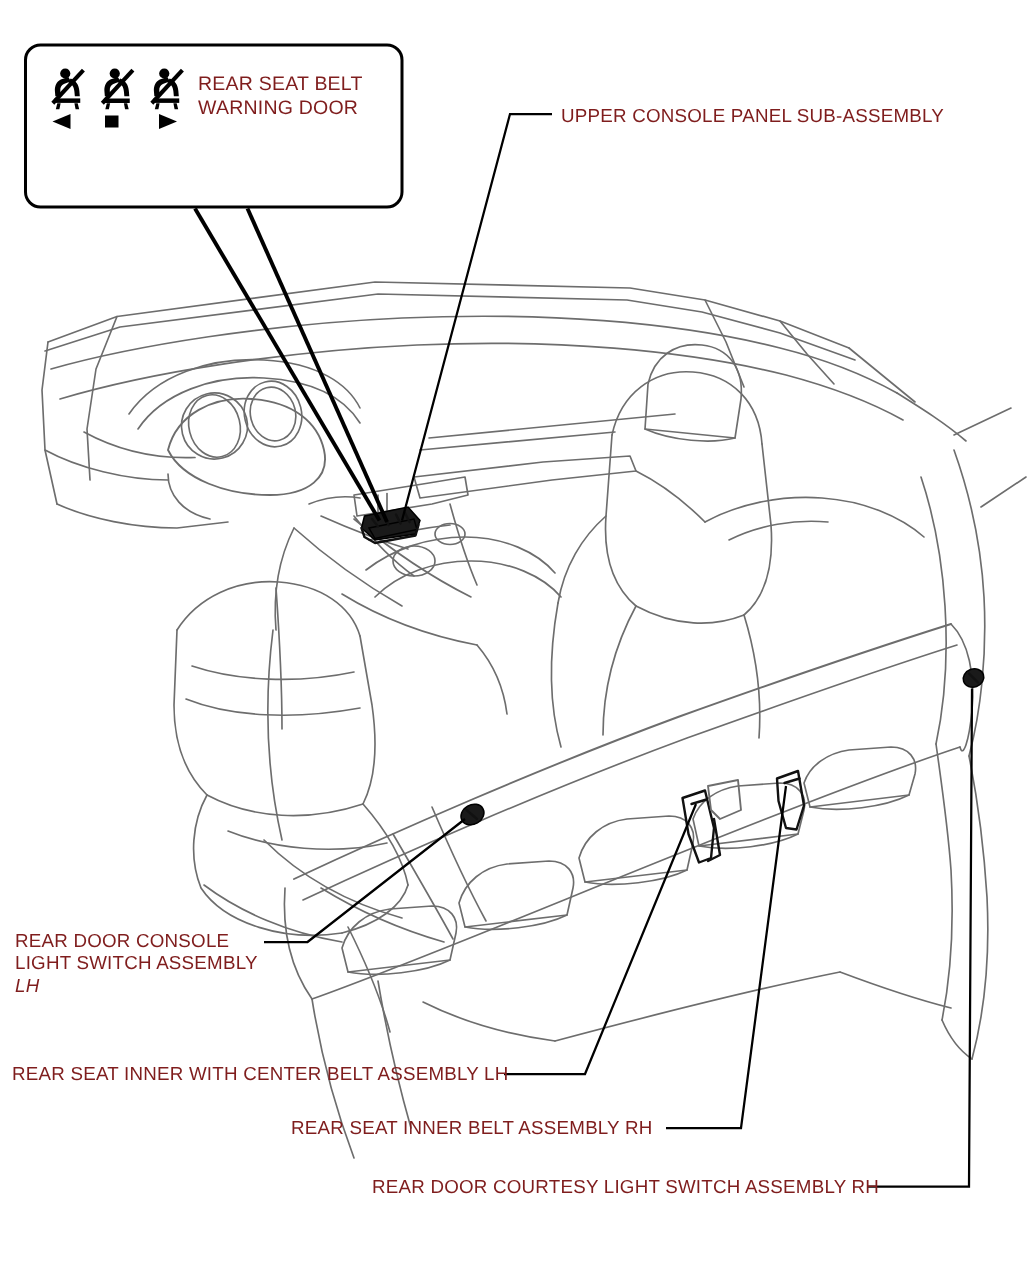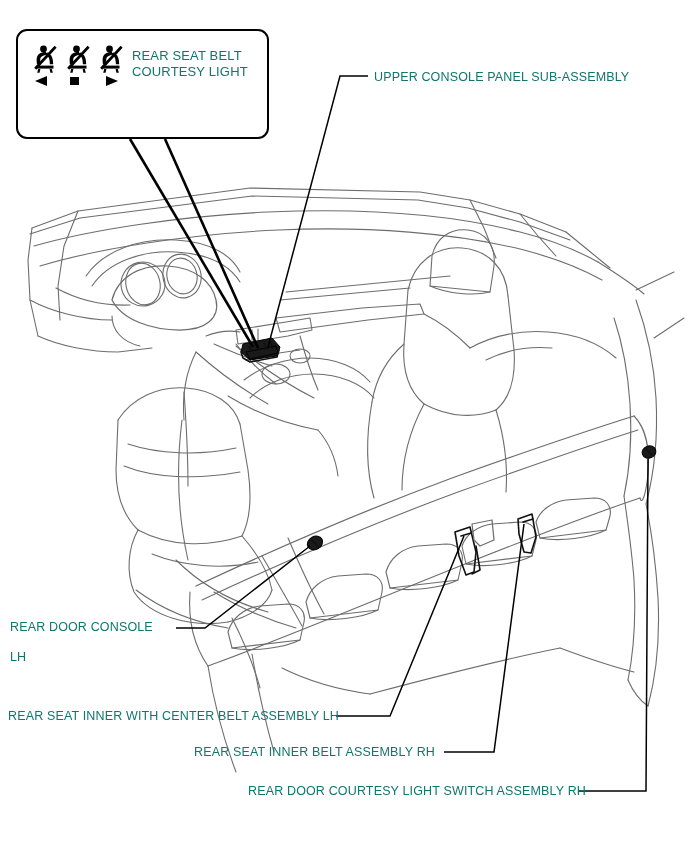--- a/index.html
+++ b/index.html
@@ -23,21 +23,21 @@
     left: 0;
     top: 0;
     width: 688px;
     height: 852px;
   }
   .lbl {
     position: absolute;
     font-family: "Liberation Sans", sans-serif;
     font-size: 12.5px;
     line-height: 15.5px;
-    color: #0f766e;
+    color: #7f1d1d;
     letter-spacing: 0.15px;
     white-space: pre;
   }
   .lbl-box {
     font-size: 13px;
     line-height: 16.5px;
   }
   #callout-box {
     position: absolute;
     left: 16px;
@@ -323,26 +323,27 @@
           <path d="M2.2 23.8 L22.6 1.8 L24.6 3.7 L4.2 25.8 Z"></path>
         </g>
       </svg>
       <svg class="icon-mark" viewBox="0 0 26 12">
         <polygon points="20,6 8,1 8,11" fill="#000000"></polygon>
       </svg>
     </div>
   </div>
 
   <div class="lbl lbl-box" style="left:132px; top:48px;">REAR SEAT BELT</div>
-  <div class="lbl lbl-box" style="left:132px; top:64px;">COURTESY LIGHT</div>
+  <div class="lbl lbl-box" style="left:132px; top:64px;">WARNING DOOR</div>
 
   <div class="lbl" style="left:374px; top:70px;text-align:center;">UPPER CONSOLE PANEL SUB-ASSEMBLY</div>
 
   <div class="lbl" style="left:10px; top:620px;">REAR DOOR CONSOLE</div>
-  <div class="lbl" style="left:10px; top:650px;">LH</div>
+  <div class="lbl" style="left:10px; top:635px;">LIGHT SWITCH ASSEMBLY</div>
+  <div class="lbl" style="left:10px; top:650px;font-style:italic;">LH</div>
 
   <div class="lbl" style="left:8px; top:709px;">REAR SEAT INNER WITH CENTER BELT ASSEMBLY LH</div>
 
   <div class="lbl" style="left:194px; top:745px;">REAR SEAT INNER BELT ASSEMBLY RH</div>
 
   <div class="lbl" style="left:248px; top:784px;">REAR DOOR COURTESY LIGHT SWITCH ASSEMBLY RH</div>
 
 </div>
 
 </body></html>

